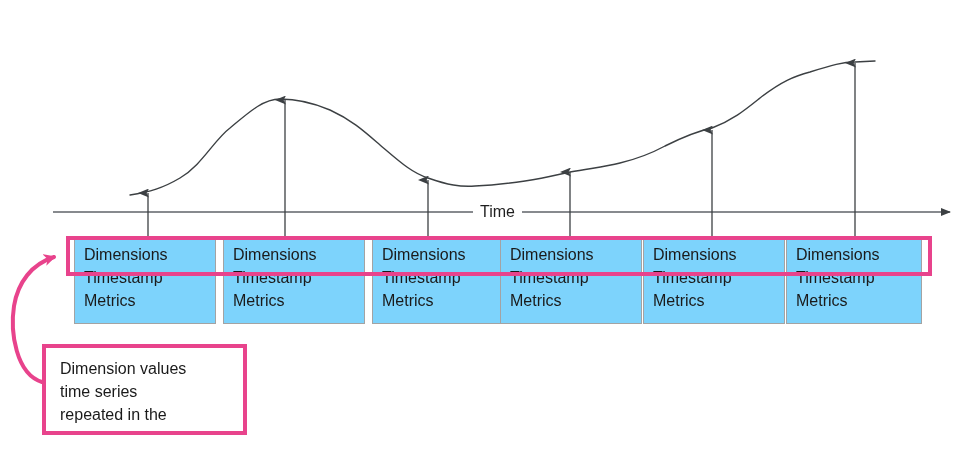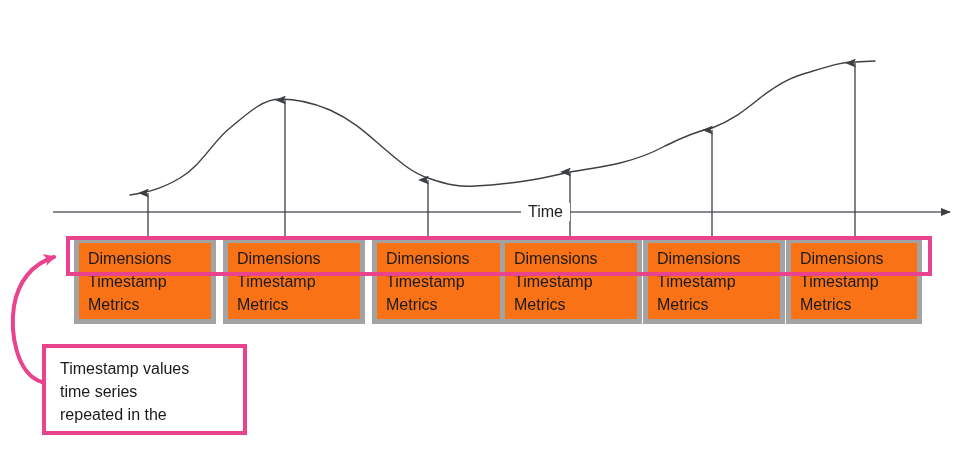--- a/index.html
+++ b/index.html
@@ -24,27 +24,26 @@
   }
   .axis-label {
     position: absolute;
     font-family: "Liberation Sans", sans-serif;
     font-size: 16px;
     color: #1f1f1f;
     background: #ffffff;
     padding: 0 7px;
     line-height: 18px;
     white-space: nowrap;
-    margin-left: 48px;
   }
   .record-box {
     position: absolute;
     box-sizing: border-box;
-    border: 5px solid #a3a3a3;
-    background: #f97316;
+    border: 1px solid #a3a3a3;
+    background: #7dd3fc;
     padding: 4px 0 0 9px;
     overflow: hidden;
   }
   .record-line {
     font-family: "Liberation Sans", sans-serif;
     font-size: 16px;
     line-height: 23px;
     color: #1a1a1a;
     white-space: nowrap;
   }
@@ -151,18 +150,18 @@
 
   <div class="record-box" style="left:786px; top:238px; width:136px; height:86px;">
     <div class="record-line">Dimensions</div>
     <div class="record-line">Timestamp</div>
     <div class="record-line">Metrics</div>
   </div>
 
   <div class="highlight-rect" style="left:66px; top:236px; width:866px; height:40px;"></div>
 
   <div class="callout-box" style="left:42px; top:344px; width:205px; height:91px;">
-    <div class="callout-line">Timestamp values</div>
+    <div class="callout-line">Dimension values</div>
     <div class="callout-line">time series</div>
     <div class="callout-line">repeated in the</div>
   </div>
 
 </div>
 
 </body></html>

